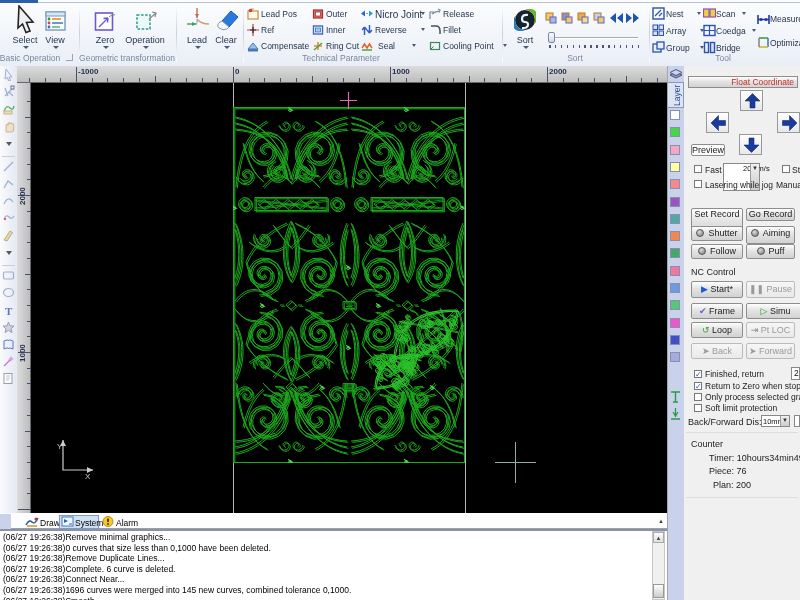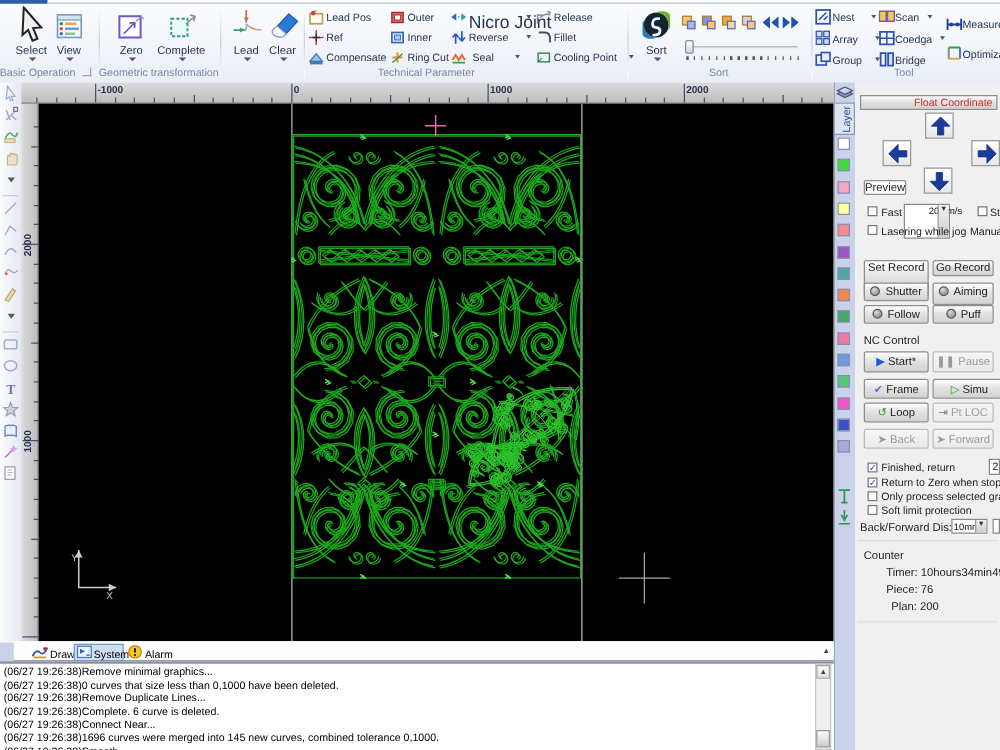--- a/index.html
+++ b/index.html
@@ -56,21 +56,21 @@
 <rect x="1.5" y="2" width="17" height="17" fill="#fff" stroke="#6a5acd" stroke-width="1.6"></rect>
 <path d="M5,16 L14,7 M14,7 l-4.5,0.5 M14,7 l-0.5,4.5" stroke="#6a5acd" stroke-width="1.4" fill="none"></path>
 <path d="M15,6 q4,-4 6,-2" stroke="#888" stroke-width="1" fill="none"></path>
   </svg>
 <div class="bt" style="left:105px;top:35px;transform:translateX(-50%)">Zero</div>
 <div class="abs" style="left:103px;top:46px;width:0;height:0;border:3px solid transparent;border-top:3px solid #4a5a74"></div>
 <svg class="abs" style="left:135px;top:11px" width="24" height="21" viewBox="0 0 24 21">
 <rect x="2" y="4" width="13" height="14" fill="#eafaf6" stroke="#2a9a8a" stroke-width="1.5" stroke-dasharray="2.5 1.6"></rect>
 <path d="M14,8 L21,2 M17,1 l4,1 -1,4" stroke="#888" stroke-width="1.2" fill="none"></path>
   </svg>
-<div class="bt" style="left:145px;top:35px;transform:translateX(-50%)">Complete</div>
+<div class="bt" style="left:145px;top:35px;transform:translateX(-50%)">Operation</div>
 <div class="abs" style="left:143px;top:46px;width:0;height:0;border:3px solid transparent;border-top:3px solid #4a5a74"></div>
 <svg class="abs" style="left:185px;top:6px" width="26" height="26" viewBox="0 0 26 26">
 <path d="M12,2 v10" stroke="#c86a5a" stroke-width="1.4"></path>
     <path d="M12,12 l-2,-4 h4 z" fill="#c86a5a"></path>
 <path d="M2,18 h9" stroke="#3aa05a" stroke-width="1.4"></path>
     <path d="M11,18 l-4,-2 v4 z" fill="#3aa05a"></path>
 <path d="M12,13 q4,5 12,5" stroke="#c8a46a" stroke-width="1.3" fill="none"></path>
 <path d="M12,13 q1,3 -1,6" stroke="#88b4d8" stroke-width="1.2" fill="none"></path>
   </svg>
 <div class="bt" style="left:197px;top:35px;transform:translateX(-50%)">Lead</div>
@@ -110,21 +110,21 @@
 <svg class="abs" style="left:312px;top:40px" width="12" height="12" viewBox="0 0 12 12">
     <path d="M2,6 h8 M6,2 v8" stroke="#e88a2a" stroke-width="1.6"></path>
     <path d="M2,10 L10,3" stroke="#3aa04a" stroke-width="1.3"></path>
   </svg>
 <div class="bt" style="left:326px;top:41px;font-size:8.5px">Ring Cut</div>
 <svg class="abs" style="left:361px;top:8px" width="12" height="12" viewBox="0 0 12 12">
     <path d="M0,5.5 l4,-3 v6 z" fill="#2a66c8"></path>
     <path d="M12,5.5 l-4,-3 v6 z" fill="#2aa0c8"></path>
     <path d="M5.2,5.5 h1.6" stroke="#888" stroke-width="1"></path>
   </svg>
-<div class="bt" style="left:375px;top:9px;font-size:14px">Nicro Joint</div>
+<div class="bt" style="left:375px;top:9px;font-size:10px">Nicro Joint</div>
 <div class="abs" style="left:421px;top:12px;width:0;height:0;border:2.6px solid transparent;border-top:3px solid #4a5a74"></div>
 <svg class="abs" style="left:361px;top:24px" width="12" height="12" viewBox="0 0 12 12">
     <path d="M3.5,11 V3 M3.5,3 l-2.4,3 M3.5,3 l2.4,3" stroke="#2a5ac8" stroke-width="1.4" fill="none"></path>
     <path d="M8.5,1 V9 M8.5,9 l-2.4,-3 M8.5,9 l2.4,-3" stroke="#2a5ac8" stroke-width="1.4" fill="none"></path>
   </svg>
 <div class="bt" style="left:375px;top:25px;font-size:8.5px">Reverse</div>
 <div class="abs" style="left:421px;top:28px;width:0;height:0;border:2.6px solid transparent;border-top:3px solid #4a5a74"></div>
 <svg class="abs" style="left:361px;top:40px" width="12" height="12" viewBox="0 0 12 12">
     <path d="M1,8 l2.5,-4 2.5,4 2.5,-4 2.5,4" stroke="#e8642a" stroke-width="1.5" fill="none"></path>
     <path d="M1,10 h10" stroke="#3aa04a" stroke-width="1.4"></path>

